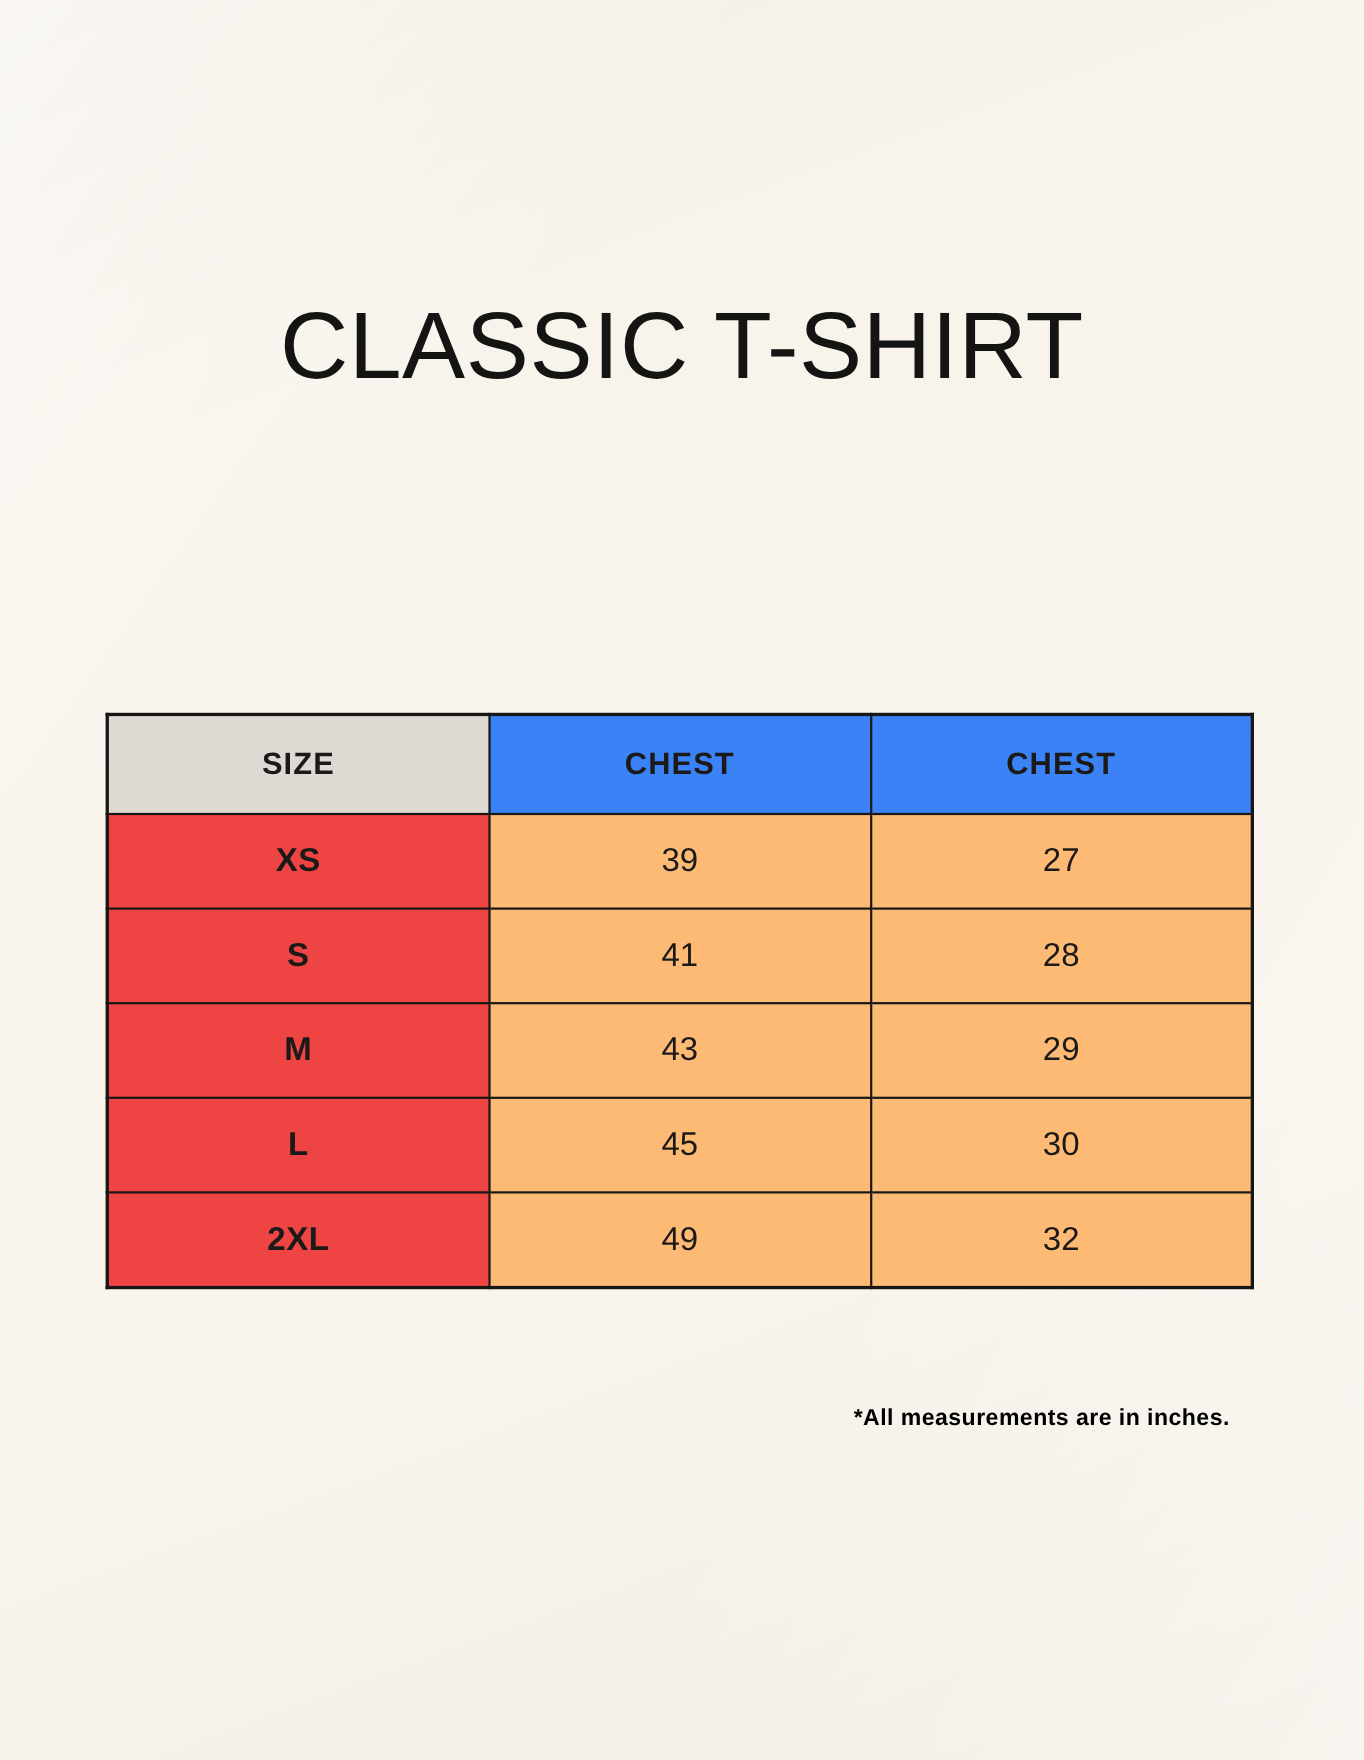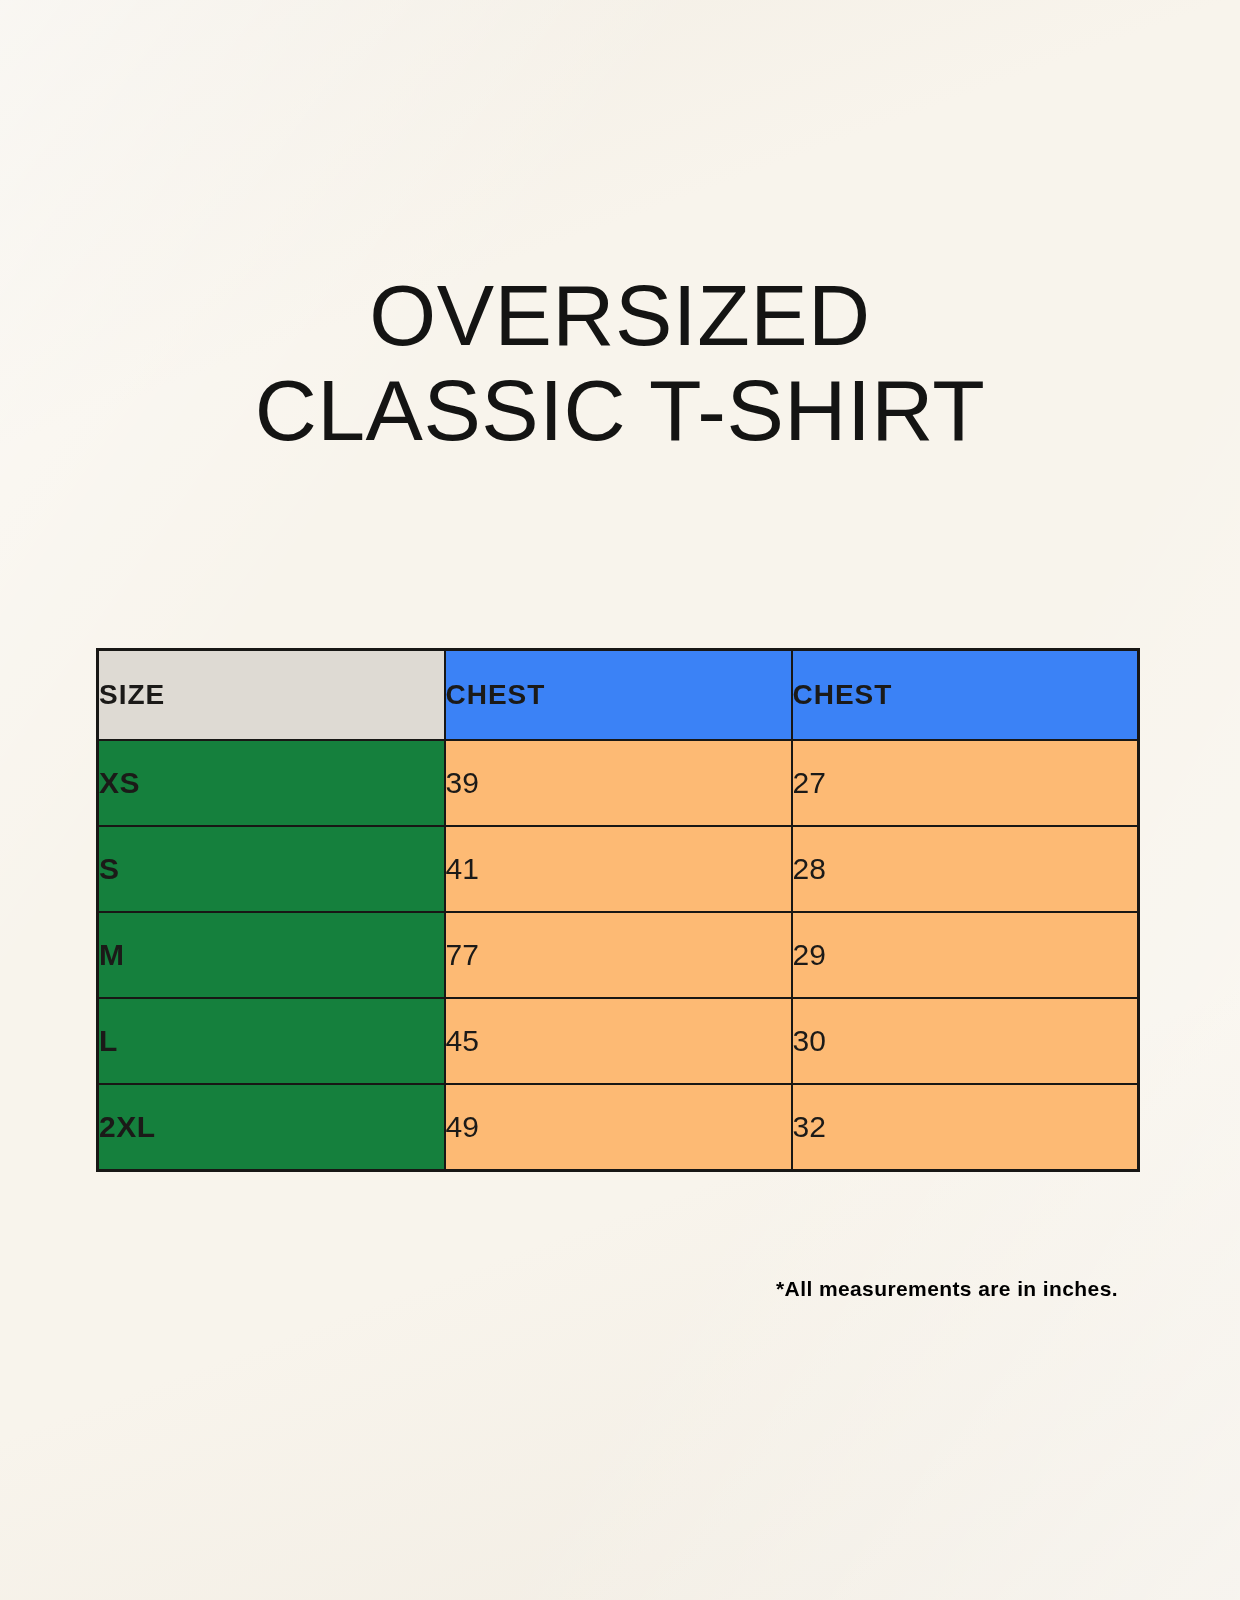--- a/index.html
+++ b/index.html
@@ -67,35 +67,35 @@
   .size-table {
     position: absolute;
     top: 648px;
     left: 96px;
     width: 1044px;
     border-collapse: collapse;
     table-layout: fixed;
   }
   .size-table th, .size-table td {
     border: 2px solid #181715;
-    text-align: left;
+    text-align: center;
     padding: 0;
   }
   .size-table { border: 3px solid #181715; }
   .size-table thead th {
     height: 88px;
     font-size: 28px;
     font-weight: 700;
     letter-spacing: 1px;
   }
   .size-table tbody td { height: 84px; }
   th.col-size   { background: #dedad3; }
   th.col-chest, th.col-length { background: #3b82f6; }
   td.cell-size {
-    background: #15803d;
+    background: #ef4444;
     font-size: 30px;
     font-weight: 700;
     letter-spacing: 0.5px;
     margin-top: 20px;
   }
   td.cell-chest, td.cell-length {
     background: #fdba74;
     font-size: 30px;
     font-weight: 400;
   }
@@ -111,21 +111,20 @@
     letter-spacing: 0.4px;
     color: #000000;
   }
 </style>
 </head>
 <body>
 
 <div class="page">
 
   <div class="title-block">
-    <span>OVERSIZED</span>
     <span>CLASSIC T-SHIRT</span>
   </div>
 
 
   <table class="size-table">
     <thead>
       <tr>
         <th class="col-size">SIZE</th>
         <th class="col-chest">CHEST</th>
         <th class="col-length">CHEST</th>
@@ -137,21 +136,21 @@
         <td class="cell-chest">39</td>
         <td class="cell-length">27</td>
       </tr>
       <tr>
         <td class="cell-size">S</td>
         <td class="cell-chest">41</td>
         <td class="cell-length">28</td>
       </tr>
       <tr>
         <td class="cell-size">M</td>
-        <td class="cell-chest">77</td>
+        <td class="cell-chest">43</td>
         <td class="cell-length">29</td>
       </tr>
       <tr>
         <td class="cell-size">L</td>
         <td class="cell-chest">45</td>
         <td class="cell-length">30</td>
       </tr>
       <tr>
         <td class="cell-size">2XL</td>
         <td class="cell-chest">49</td>

